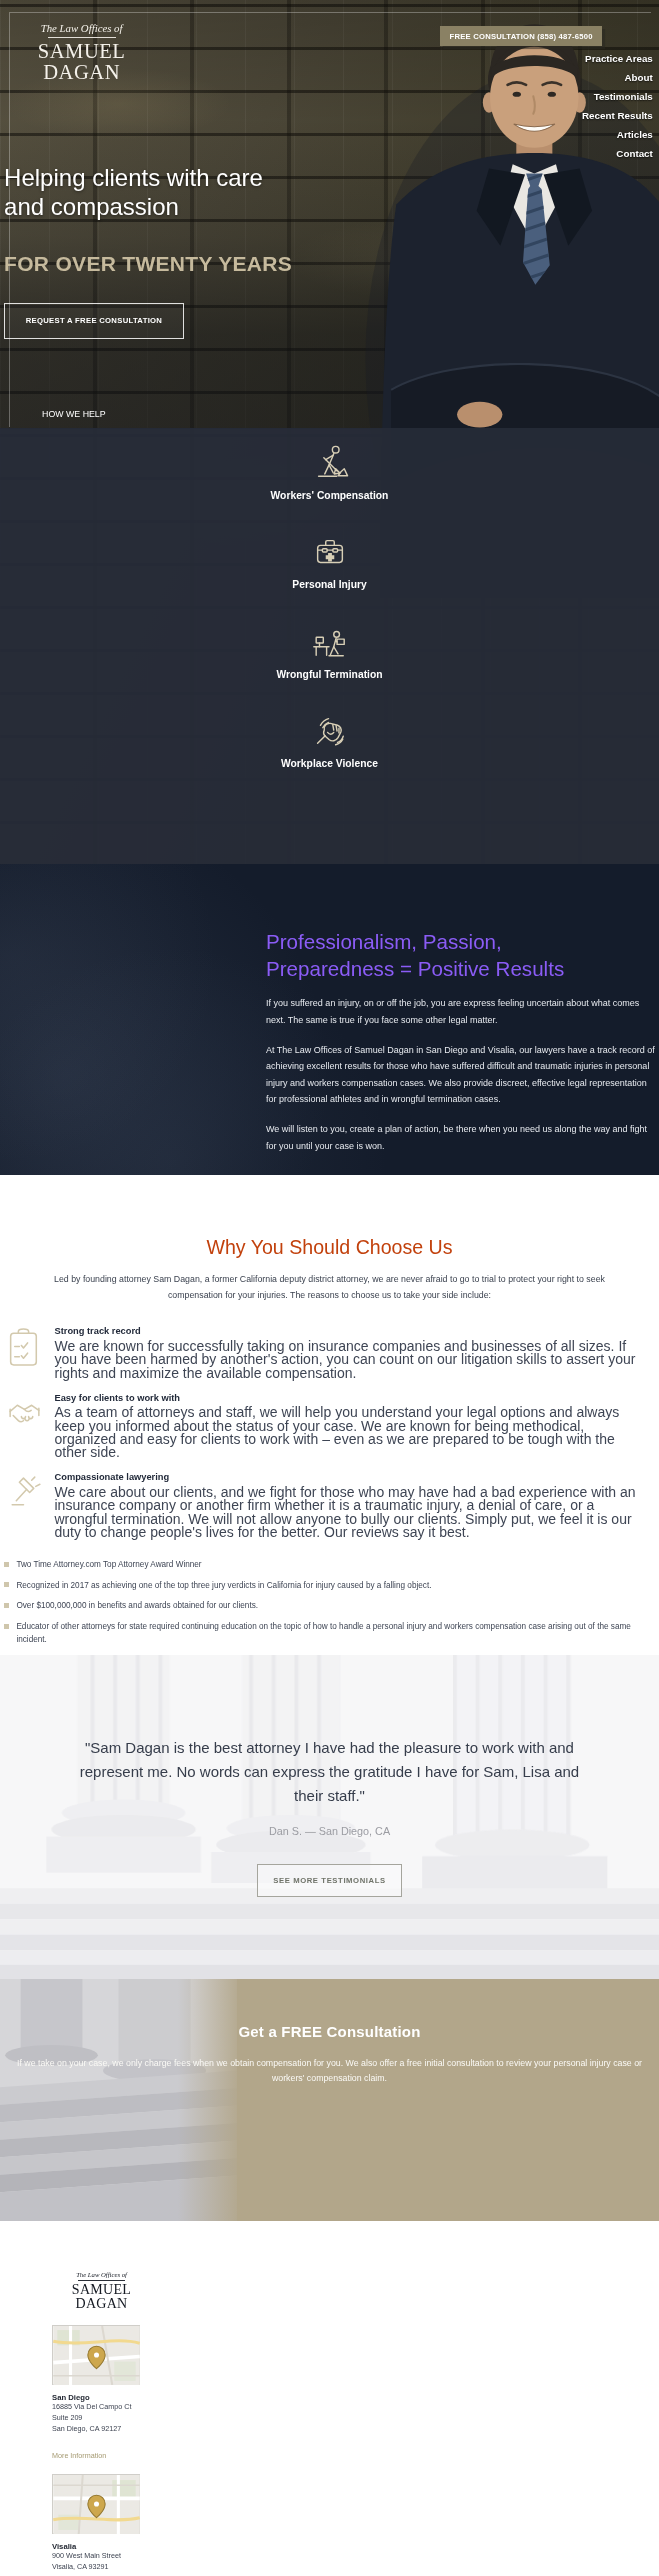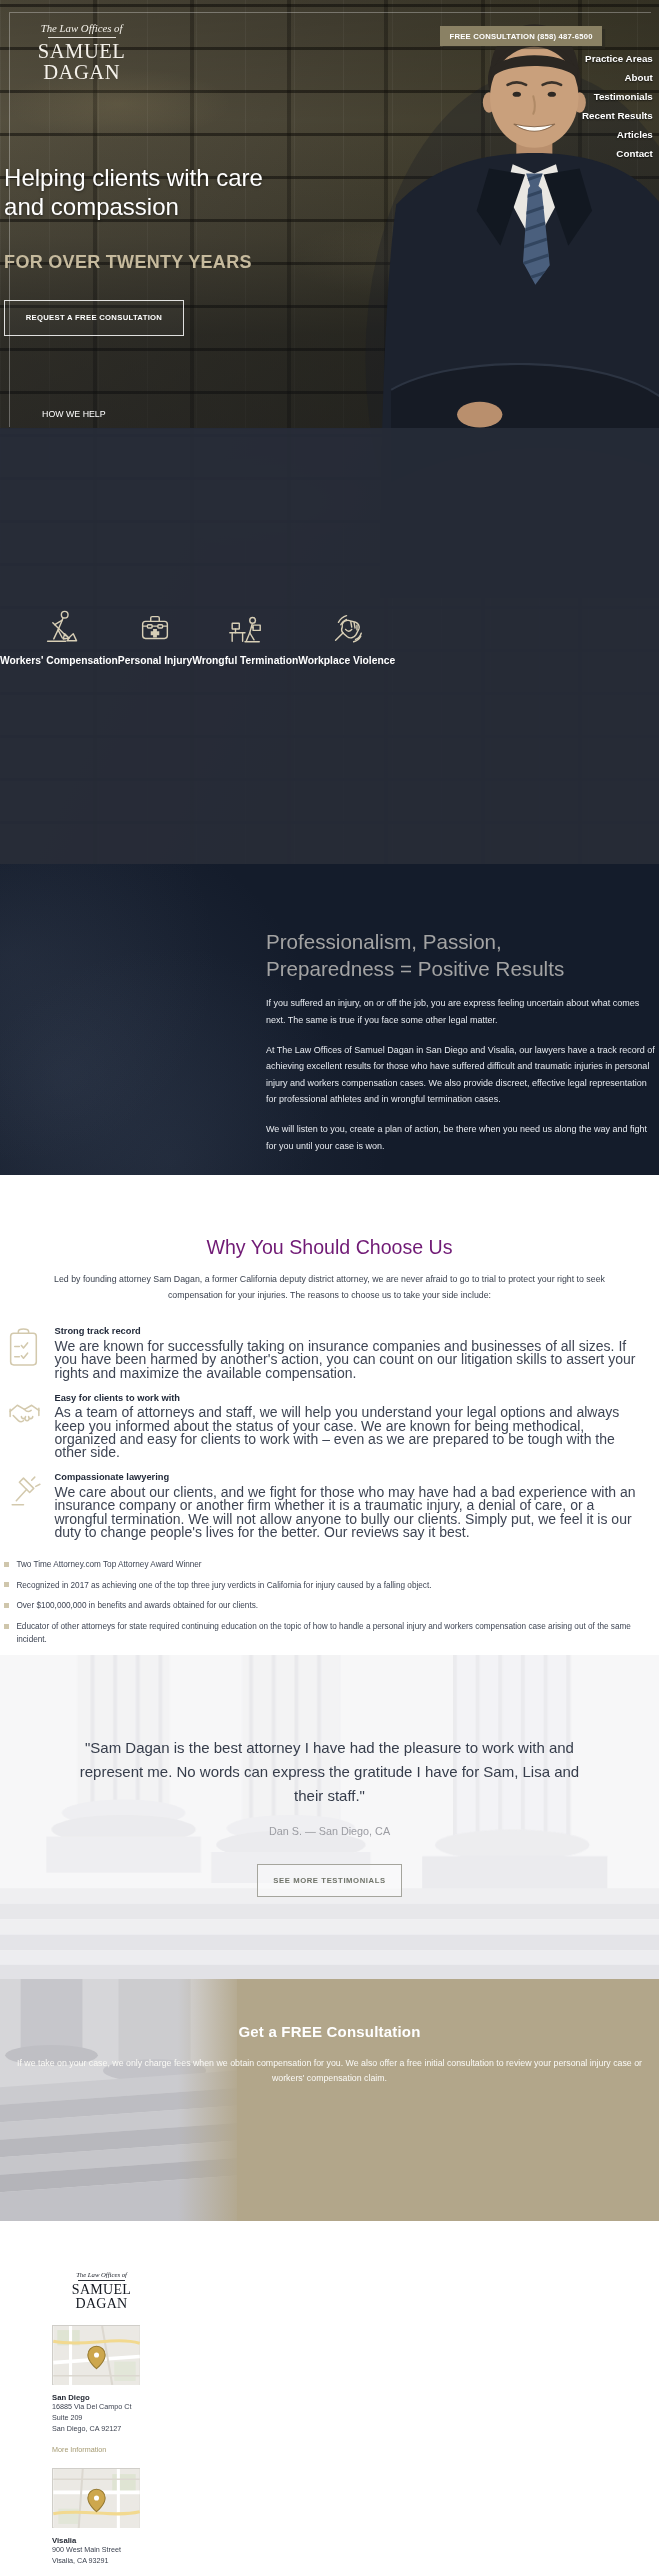--- a/index.html
+++ b/index.html
@@ -34,45 +34,45 @@
   .phone-btn { position:absolute; top:26px; right:57px; z-index:6; background:#8a8164; color:#fff;
     font-size:7.7px; font-weight:bold; letter-spacing:0.2px; padding:5.7px 9.3px; border:none; cursor:pointer;
     box-shadow:3.1px 3.1px 0 rgba(42,40,32,0.55); font-family:inherit; }
 
   .main-nav { position:absolute; top:53px; right:6.2px; z-index:6; text-align:right; }
   .main-nav .nav-link { display:block; color:#fff; font-weight:bold; font-size:9.8px; line-height:11.3px;
     margin-bottom:7.7px; text-decoration:none; text-shadow:0 0.5px 1.5px rgba(0,0,0,0.65); cursor:pointer; }
 
   .hero-copy { position:absolute; left:4.1px; top:163px; z-index:6; }
   .hero-copy h1 { font-size:24px; line-height:29px; font-weight:normal; color:#fff; text-shadow:0 1px 3.1px rgba(0,0,0,0.45); }
-  .hero-sub { margin-top:31px; font-size:18px; font-weight:bold; color:#c6ba9d; letter-spacing:0.3px; }
+  .hero-sub { margin-top:31px; font-size:21px; font-weight:bold; color:#c6ba9d; letter-spacing:0.3px; }
   .hero-cta { margin-top:27px; display:inline-block; border:0.5px solid rgba(255,255,255,0.85); color:#fff;
     font-size:7.7px; font-weight:bold; letter-spacing:0.3px; padding:12.4px 20.6px; background:rgba(255,255,255,0.03);
     cursor:pointer; font-family:inherit; }
   .how-we-help { position:absolute; left:4.1px; top:409px; z-index:6; color:#fff; font-size:8.8px;margin-left:38px; }
 
   .pa-overlay { position:absolute; left:0; right:0; top:428px; bottom:0; z-index:5;
-    background:rgba(37,43,55,0.96); display:flex; align-items:center; padding-top:15.5px; }
+    background:rgba(37,43,55,0.96); display:flex; flex-direction:column; align-items:center; padding-top:15.5px; }
   .pa-item { display:flex; flex-direction:column; align-items:center; margin-bottom:30px; cursor:pointer; }
   .pa-item svg { width:38px; height:38px; display:block; }
   .pa-label { margin-top:7.2px; color:#fff; font-size:10.3px; font-weight:bold; line-height:14.4px; }
 
   
   .prof { height:311px; background:#141c2b; position:relative; overflow:hidden; }
   .prof-art { position:absolute; inset:0;
     background:radial-gradient(circle at 10% 68%, rgba(110,125,150,0.16), transparent 42%),
                radial-gradient(circle at 26% 96%, rgba(90,105,130,0.12), transparent 38%),
                radial-gradient(circle at 2% 30%, rgba(100,110,130,0.10), transparent 30%); }
   .prof-content { position:absolute; left:266px; top:64px; width:390px; }
-  .prof-content h2 { font-size:20.6px; line-height:27px; font-weight:normal; color:#a3a3a3; }
+  .prof-content h2 { font-size:20.6px; line-height:27px; font-weight:normal; color:#8b5cf6; }
   .prof-content p { margin-top:13.4px; font-size:9px; line-height:16.5px; color:#e7eaef; }
 
   
   .choose { height:480px; background:#fff; position:relative; overflow:hidden; }
-  .choose-head { padding-top:61px; text-align:center; font-size:19.6px; color:#701a75; font-weight:normal; }
+  .choose-head { padding-top:61px; text-align:center; font-size:19.6px; color:#c2410c; font-weight:normal; }
   .choose-intro { margin:13.4px auto 0; width:592px; text-align:center; font-size:8.8px; line-height:15.5px; color:#3b424f; }
   .features { margin-top:23px; padding:0 11.3px 0 8.2px; }
   .feature { display:flex; gap:11.3px; margin-bottom:12.4px; }
   .f-icon { flex:0 0 35px; padding-top:1px; }
   .f-icon svg { width:33px; height:40px; display:block; }
   .f-title { font-size:9.3px; font-weight:bold; color:#222a3a; margin-bottom:3.6px; }
   .f-body { font-size:14px; line-height:13.4px; color:#3e4554; }
   .bullets { margin-top:18.5px; padding-left:4px; list-style:none; }
   .bullet { display:flex; align-items:flex-start; margin-bottom:7.7px; font-size:8.2px; line-height:13px; color:#3e4554; }
   .bullet .sq { flex:0 0 5.2px; height:5.2px; background:#cfc6ac; margin:3.6px 7.2px 0 0; }
@@ -103,21 +103,21 @@
   
   .footer { height:506px; position:relative; background:#fff; }
   .footer-inner { position:absolute; left:52px; top:50px; }
   .f-logo { width:99px; text-align:center; color:#151a23; font-family:"Liberation Serif","DejaVu Serif",serif; }
   .f-logo-pre { font-style:italic; font-size:6.7px; }
   .f-logo-rule { width:47px; margin:1.5px auto 2.1px; border-top:0.5px solid #2a2f38; }
   .f-logo-name { font-size:14px; letter-spacing:0.3px; line-height:14.4px; }
   .map { width:88px; height:60px; border:0.5px solid #d0cec9; margin-top:13.4px; cursor:pointer; display:block; }
   .city { margin-top:8.2px; font-weight:bold; font-size:7.7px; color:#1e232e; }
   .addr { font-size:7.2px; line-height:10.8px; color:#3c4250; }
-  .more { display:inline-block; margin-top:11px; font-size:7.2px; color:#a59a72; cursor:pointer; text-decoration:none; }
+  .more { display:inline-block; margin-top:17px; font-size:7.2px; color:#a59a72; cursor:pointer; text-decoration:none; }
 </style>
 </head>
 <body>
 
 <div class="page">
 
   <section class="hero">
     <div class="stone"></div>
     <div class="hero-shade"></div>
 

